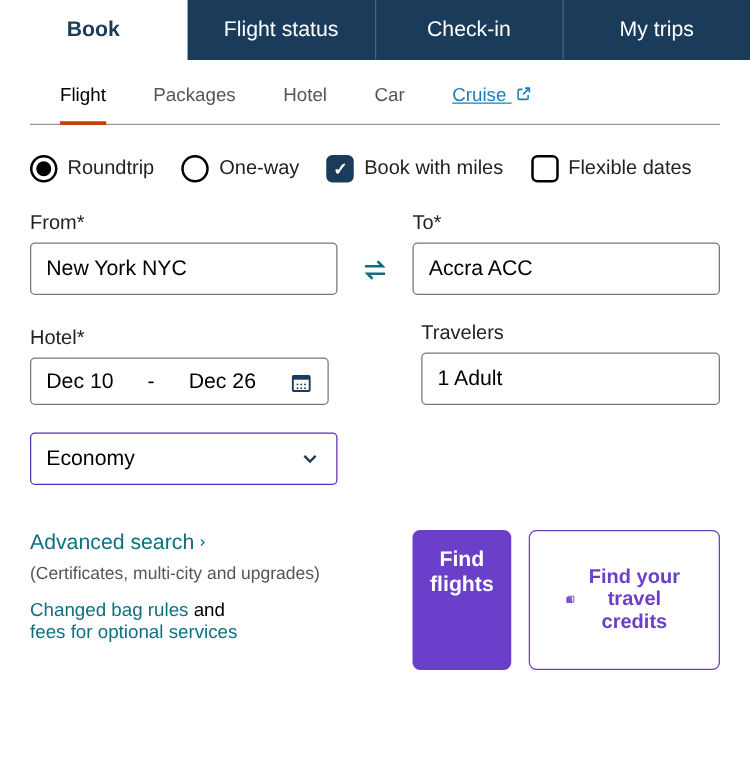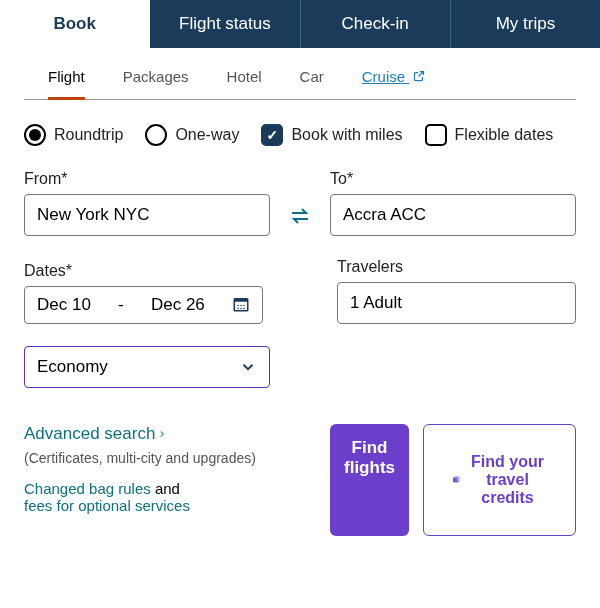--- a/index.html
+++ b/index.html
@@ -18,21 +18,21 @@
 .radio-outer{width:22px;height:22px;border:2px solid #000;border-radius:50%;display:flex;align-items:center;justify-content:center}
 .radio-inner{width:12px;height:12px;background:#000;border-radius:50%}
 .chk{width:22px;height:22px;border:2px solid #000;border-radius:5px;display:flex;align-items:center;justify-content:center}
 .chk.checked{background:#1b3b5a;border-color:#1b3b5a;color:#fff;font-size:14px;font-weight:700}
 .form-row{display:flex;align-items:flex-end;gap:14px;margin-bottom:22px}
 .field{flex:1}
 .label{font-size:16px;color:#222;margin-bottom:6px}
 .input{width:100%;padding:10px 12px;font-size:17px;border:1px solid #777;border-radius:4px;background:#fff}
 .swap{width:32px;height:40px;display:flex;align-items:center;justify-content:center;color:#0d7080;cursor:pointer}
 .swap svg{width:24px;height:24px}
-.date-input{display:flex;align-items:flex-start;justify-content:space-between;border:1px solid #777;border-radius:4px;padding:8px 12px;font-size:17px}
+.date-input{display:flex;align-items:flex-end;justify-content:space-between;border:1px solid #777;border-radius:4px;padding:8px 12px;font-size:17px}
 .cabin-select{width:246px;border:1.5px solid #5c2db8;border-radius:4px;padding:10px 12px;font-size:17px;display:flex;justify-content:space-between;align-items:center;margin-bottom:36px;cursor:pointer}
 .chev{width:18px;height:18px}
 .bottom-row{display:flex;gap:40px;align-items:flex-start}
 .left-bot{flex:1;font-size:15px}
 .adv{color:#0d7080;font-size:17px;cursor:pointer;display:inline-flex;align-items:center;gap:2px;margin-bottom:6px}
 .note{color:#555;font-size:14px;margin-bottom:14px}
 .link{color:#0d7080;cursor:pointer}
 .right-bot{width:246px;display:flex;flex-direction:row;gap:14px}
 .btn-primary{background:#6b3fc9;color:#fff;text-align:center;padding:14px;border-radius:6px;font-size:17px;font-weight:600;cursor:pointer}
 .btn-outline{border:1.5px solid #6b3fc9;color:#6b3fc9;text-align:center;padding:28px;border-radius:6px;font-size:16px;font-weight:600;cursor:pointer;display:flex;align-items:center;justify-content:center;gap:8px}
@@ -96,21 +96,21 @@
         </svg>
     </div>
     <div class="field">
       <div class="label">To*</div>
       <input class="input" value="Accra ACC" style="">
     </div>
   </div>
 
   <div class="form-row">
     <div class="field" style="max-width:246px">
-      <div class="label">Dates*</div>
+      <div class="label">Hotel*</div>
       <div class="date-input">
         <span>Dec 10</span>
         <span>-</span>
         <span>Dec 26</span>
         <svg class="cal" viewBox="0 0 24 24" fill="#1b3b5a">
             <rect x="3" y="5" width="18" height="16" rx="1" fill="none" stroke="#1b3b5a" stroke-width="2"></rect>
             <rect x="3" y="5" width="18" height="4" fill="#1b3b5a"></rect>
             <circle cx="8" cy="14" r="1"></circle>
             <circle cx="12" cy="14" r="1"></circle>
             <circle cx="16" cy="14" r="1"></circle>

